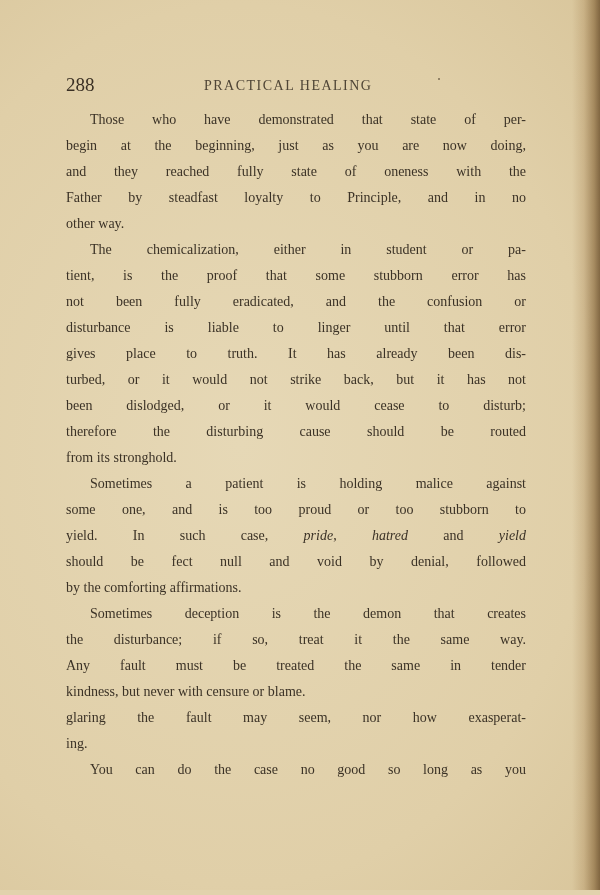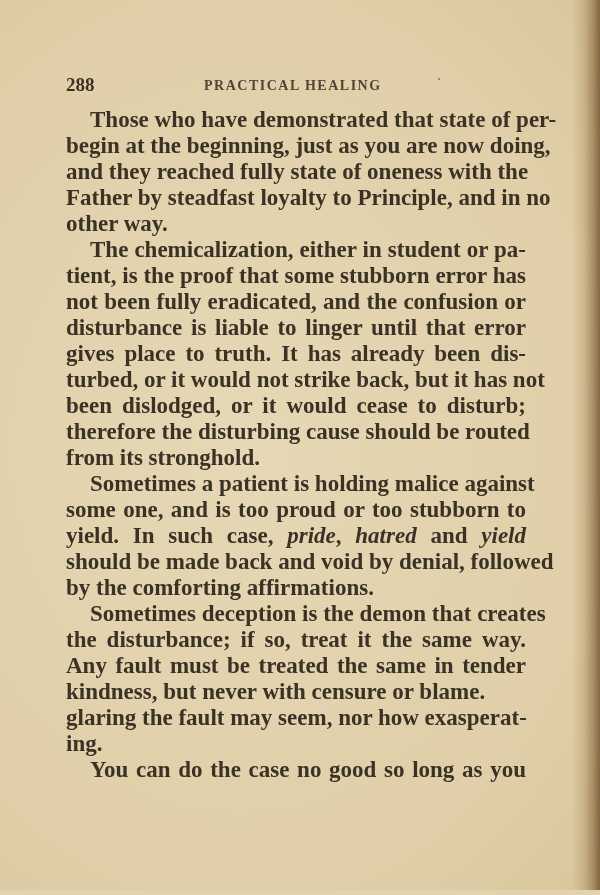--- a/index.html
+++ b/index.html
@@ -7,41 +7,40 @@
     width: 600px; height: 895px; overflow: hidden;
     background: #e2d2ad;
     position: relative;
     font-family: "Liberation Serif", "DejaVu Serif", serif;
   }
   .page {
     position: absolute; left: 0; top: 0; width: 600px; height: 890px;
     background:
       linear-gradient(to right, rgba(0,0,0,0) 0px, rgba(0,0,0,0) 572px, rgba(150,110,60,0.25) 584px, rgba(120,85,40,0.55) 594px, rgba(90,60,25,0.7) 600px),
       radial-gradient(ellipse at 40% 50%, #e6d8b6 0%, #e0cfa8 70%, #d9c69c 100%);
-    font-weight: bold;
   }
   .header {
     position: absolute; top: 68px; left: 66px; width: 460px; height: 30px;
   }
   .page-number {
     position: absolute; left: 0; top: 6px;
     font-size: 19px; color: #3a3024;
   }
   .running-title {
     position: absolute; left: 138px; top: 10px;
     font-size: 14px; letter-spacing: 1.5px; color: #4f4536;
     font-variant: small-caps; text-transform: uppercase;
   }
   .header-mark {
     position: absolute; left: 372px; top: 10px; width: 2px; height: 2px;
     background: #7a6a52; border-radius: 1px;
   }
   .body-text {
     position: absolute; left: 66px; top: 107px; width: 460px;
-    font-size: 23px; line-height: 26px; color: #3b3226;
+    font-size: 14px; line-height: 26px; color: #3b3226;
   }
   .line {
     display: block; height: 26px; white-space: nowrap;
     text-align: justify; text-align-last: justify;
   }
   .line.indent { padding-left: 24px; }
   .line.last { text-align-last: left; }
   em { font-style: italic; }
 </style>
 </head>
@@ -74,21 +73,21 @@
       <span class="line">turbed, or it would not strike back, but it has not</span>
       <span class="line">been dislodged, or it would cease to disturb;</span>
       <span class="line">therefore the disturbing cause should be routed</span>
       <span class="line last">from its stronghold.</span>
     </div>
 
     <div>
       <span class="line indent">Sometimes a patient is holding malice against</span>
       <span class="line">some one, and is too proud or too stubborn to</span>
       <span class="line"><span>yield.  In such case, </span><em>pride</em><span>, </span><em>hatred</em><span> and </span><em>yield</em></span>
-      <span class="line">should be made back and void by denial, followed</span>
+      <span class="line">should be fect null and void by denial, followed</span>
       <span class="line last">by the comforting affirmations.</span>
     </div>
 
     <div>
       <span class="line indent">Sometimes deception is the demon that creates</span>
       <span class="line">the disturbance; if so, treat it the same way.</span>
       <span class="line">Any fault must be treated the same in tender</span>
       <span class="line last">kindness, but never with censure or blame.</span>
     </div>
 

